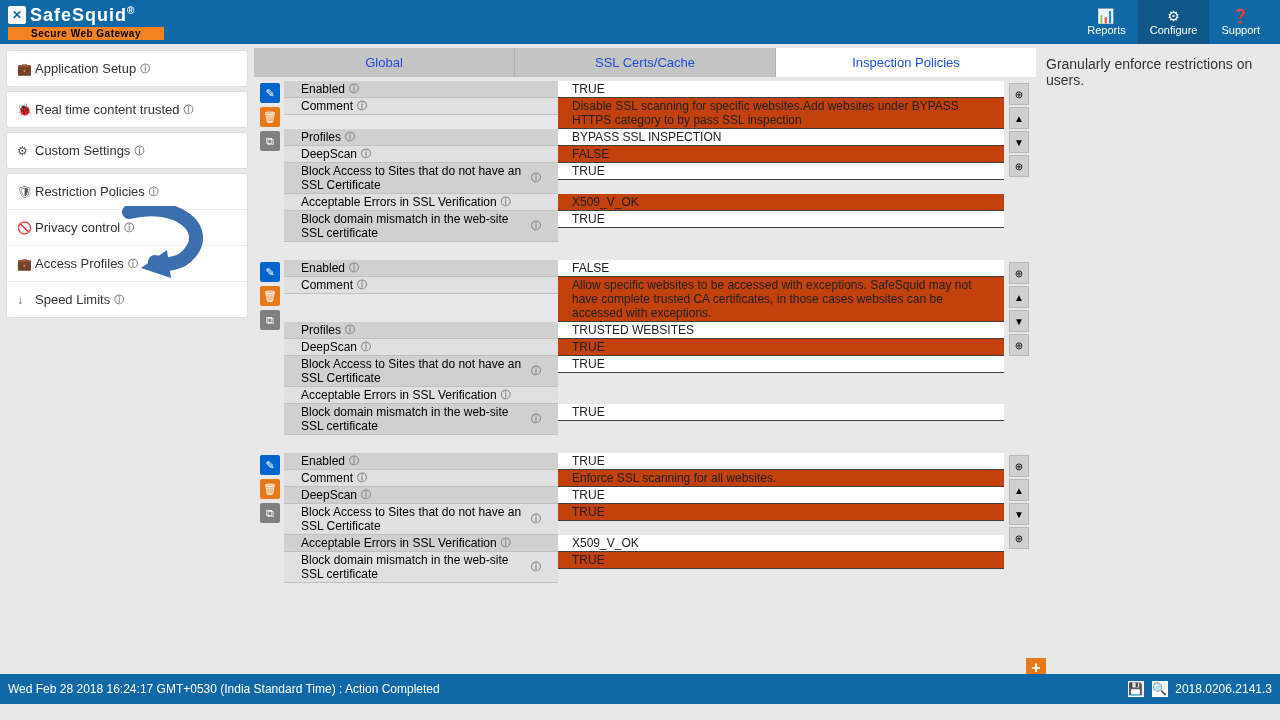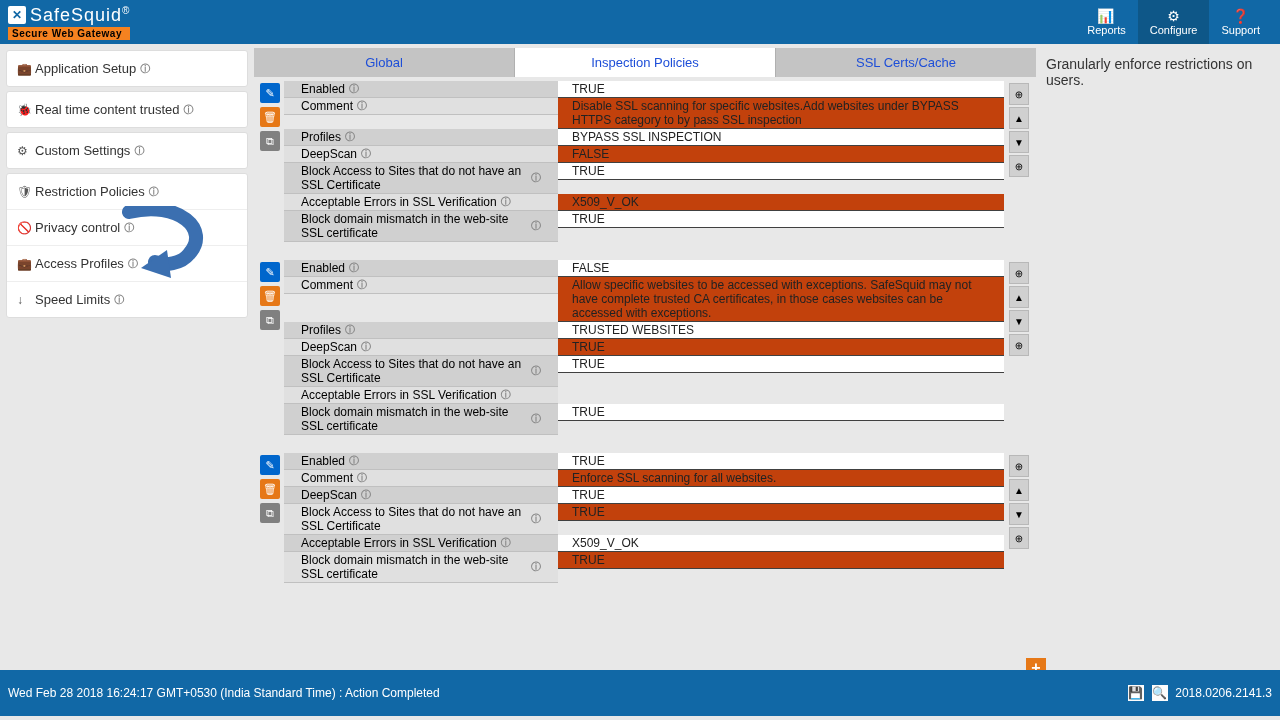--- a/index.html
+++ b/index.html
@@ -1,23 +1,23 @@
 <!DOCTYPE html>
 <html><head>
 <meta charset="utf-8">
 <style>
 *{box-sizing:border-box;margin:0;padding:0;font-family:"Segoe UI",Arial,sans-serif}
 body{background:#e8e8e8;width:1280px;height:720px;overflow:hidden;position:relative}
 .header{background:#1168a6;height:44px;display:flex;align-items:center;justify-content:space-between;padding:0 8px}
 .logo{display:flex;flex-direction:column;color:#fff}
 .logo-top{display:flex;align-items:center;gap:4px}
 .logo-icon{width:18px;height:18px;background:#fff;border-radius:2px;display:inline-flex;align-items:center;justify-content:center;color:#1168a6;font-weight:bold;font-size:12px}
-.logo-text{font-size:18px;font-weight:400;letter-spacing:1px}
+.logo-text{font-size:18px;font-weight:700;letter-spacing:1px}
 .logo-r{font-size:10px;vertical-align:super}
-.logo-sub{background:#f58220;color:#000;font-size:10px;padding:1px 4px;font-weight:600;letter-spacing:0.5px;margin-top:1px}
+.logo-sub{background:#f58220;color:#000;font-size:10px;padding:1px 23px;font-weight:600;letter-spacing:0.5px;margin-top:1px}
 .header-btns{display:flex;height:100%}
 .hbtn{display:flex;flex-direction:column;align-items:center;justify-content:center;color:#fff;font-size:11px;padding:4px 12px;cursor:pointer;min-width:56px}
 .hbtn.active{background:#0e5788}
 .hbtn-ic{font-size:14px;height:16px}
 .body{display:flex;height:630px}
 .sidebar{width:254px;padding:6px;background:#e8e8e8}
 .scard{background:#fff;border:1px solid #ddd;border-radius:3px;margin-bottom:4px}
 .sitem{display:flex;align-items:center;padding:10px 10px;font-size:13px;color:#333;cursor:pointer;border-bottom:1px solid #eee}
 .sitem:last-child{border-bottom:none}
 .sitem-ic{width:18px;font-size:12px;color:#555}
@@ -40,21 +40,21 @@
 .ptable{flex:1}
 .prow{display:flex;font-size:12px;min-height:16px;align-items:flex-start}
 .plabel{width:274px;background:#d0d0d0;padding:1px 17px;display:flex;align-items:center;border-bottom:1px solid #c0c0c0}
 .plabel.even{background:#e0e0e0}
 .pvalue{flex:1;background:#fff;padding:1px 14px;border-bottom:1px solid #404040;color:#222}
 .pvalue.even{background:#c2410c}
 .pside{width:30px;display:flex;flex-direction:column;align-items:center;padding-top:2px;gap:0}
 .psbtn{width:20px;height:22px;background:#d0d0d0;display:flex;align-items:center;justify-content:center;font-size:10px;cursor:pointer;margin-bottom:2px;border:1px solid #b8b8b8}
 .rpanel{flex:1;padding:8px 10px;font-size:14px;color:#333}
 .addbtn{position:absolute;right:234px;bottom:42px;width:20px;height:20px;background:#e67817;color:#fff;display:flex;align-items:center;justify-content:center;font-size:16px;font-weight:bold;cursor:pointer}
-.footer{position:absolute;bottom:4px;left:0;right:0;height:46px;background:#1168a6;display:flex;align-items:center;justify-content:space-between;padding:0 8px;color:#fff;font-size:12px}
+.footer{position:absolute;bottom:16px;left:0;right:0;height:30px;background:#1168a6;display:flex;align-items:center;justify-content:space-between;padding:0 8px;color:#fff;font-size:12px}
 .fright{display:flex;align-items:center;gap:6px}
 .fic{width:18px;height:18px;background:#fcfcfc;color:#1168a6;display:flex;align-items:center;justify-content:center;font-size:12px;cursor:pointer;border:1px solid #1168a6}
 </style>
 </head>
 <body>
 
 <div class="header">
   <div class="logo">
     <div class="logo-top">
       <span class="logo-icon">✕</span>
@@ -121,22 +121,22 @@
           <span class="sitem-ic">↓</span>
           <span>Speed Limits</span>
           <span class="sinfo">ⓘ</span>
         </div>
       </div>
     </div>
   <div class="main">
     <div class="content">
       <div class="tabs" id="tabs">
           <div class="tab">Global</div>
+          <div class="tab">SSL Certs/Cache</div>
           <div class="tab active">Inspection Policies</div>
-          <div class="tab">SSL Certs/Cache</div>
         </div>
       <div class="policies" id="policies">
           <div class="policy">
             <div class="picons">
               <div class="pic edit">✎</div>
               <div class="pic del">🗑</div>
               <div class="pic copy">⧉</div>
             </div>
             <div class="ptable">
               <div class="prow">

